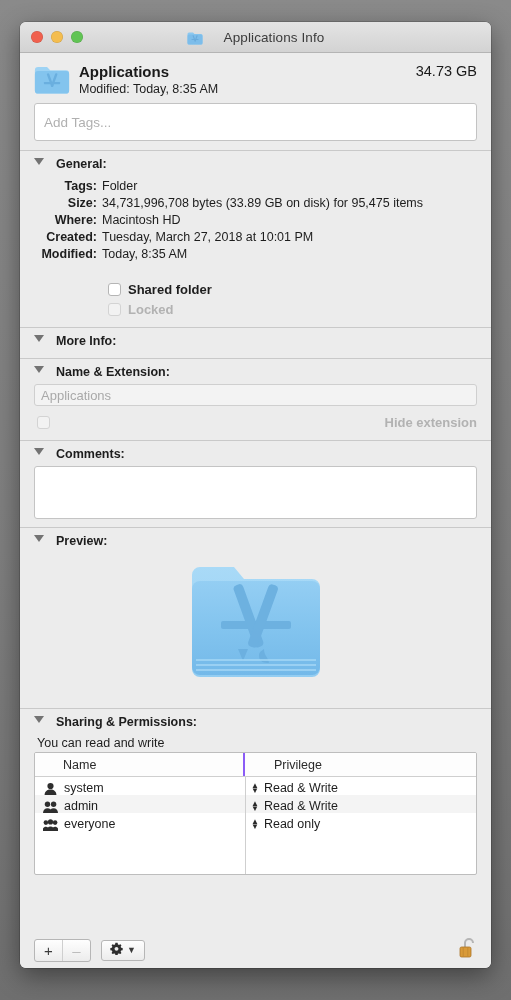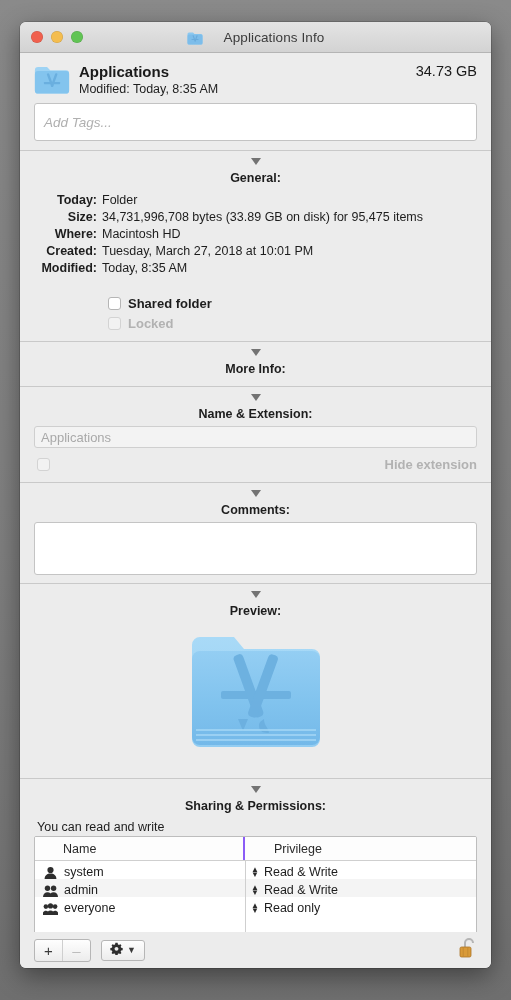--- a/index.html
+++ b/index.html
@@ -107,21 +107,21 @@
   }
   .header-size {
     font-size: 14.5px;
     color: #1a1a1a;
     margin-left: 8px;
     flex: none;
     padding-top: 1px;
   }
 
   
-  .tags-wrap { padding: 6px 14px 9px 14px; font-style: italic; }
+  .tags-wrap { padding: 6px 14px 9px 14px; }
   .tags-field {
     height: 38px;
     background: #fff;
     border: 1px solid #c3c3c3;
     border-radius: 3px;
     display: flex;
     align-items: center;
     padding: 0 9px;
     box-sizing: border-box;
   }
@@ -130,24 +130,23 @@
     color: #b0b0b0;
   }
 
   
   .section {
     border-top: 1px solid #c9c9c9;
     padding: 6px 14px 8px 14px;
   }
   .disclosure-row {
     display: flex;
-    align-items: center;
-    gap: 6px;
+    align-items: flex-start;
+    gap: 12px;
     margin-bottom: 2px;
-    flex-direction: column;
   }
   .tri {
     width: 0; height: 0;
     border-left: 5px solid transparent;
     border-right: 5px solid transparent;
     border-top: 7px solid #737373;
     flex: none;
     margin-top: 1px;
   }
   .sec-title {
@@ -423,21 +422,21 @@
       </div>
     </div>
 
     <div class="section">
       <div class="disclosure-row">
         <span class="tri"></span>
         <span class="sec-title">General:</span>
       </div>
       <div class="general-body">
         <div class="kv">
-          <span class="kv-label">Today:</span>
+          <span class="kv-label">Tags:</span>
           <span class="kv-value">Folder</span>
         </div>
         <div class="kv">
           <span class="kv-label">Size:</span>
           <span class="kv-value">34,731,996,708 bytes (33.89 GB on disk) for 95,475 items</span>
         </div>
         <div class="kv">
           <span class="kv-label">Where:</span>
           <span class="kv-value">Macintosh HD</span>
         </div>

